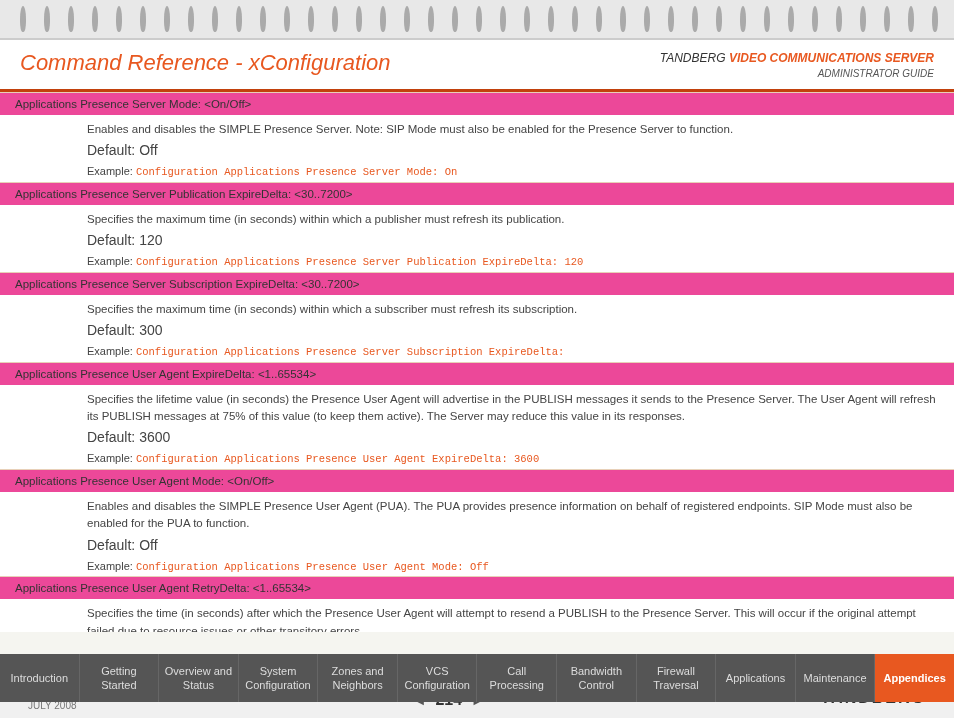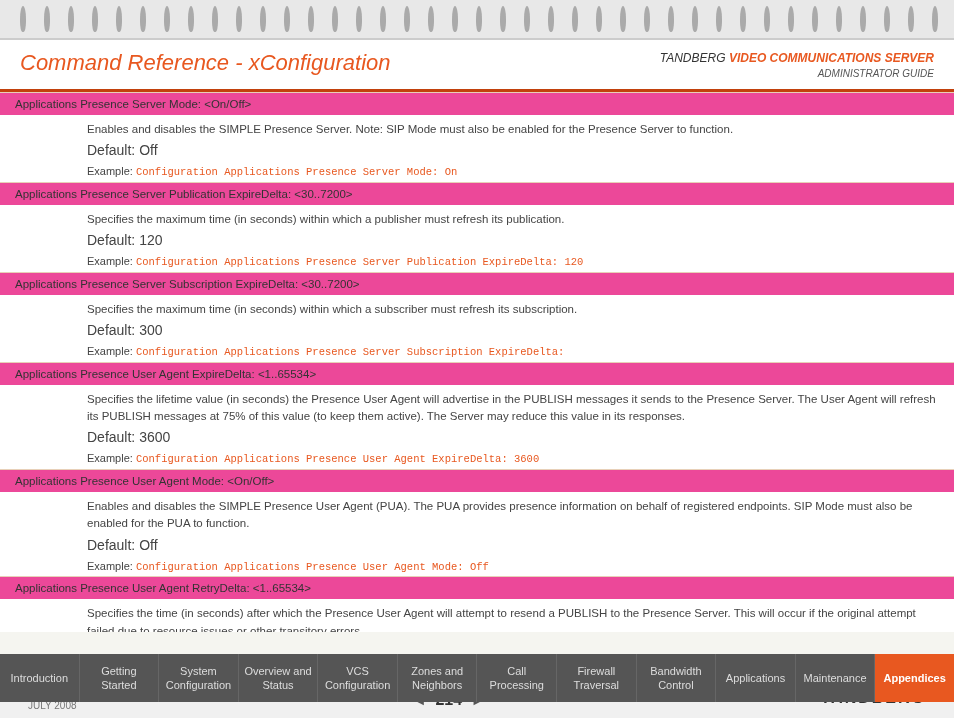--- a/index.html
+++ b/index.html
@@ -278,31 +278,31 @@
     <span>214</span>
     <span class="arrow">►</span>
   </div>
   <div class="footer-right">TANDBERG</div>
 </div>
 
 <div class="bottom-nav" id="nav-tabs-container" style="position: absolute; bottom: 16px; height: 48px;">
   <div class="nav-tabs" id="nav-tabs">
       <div class="nav-tab">Introduction</div>
       <div class="nav-tab">Getting Started</div>
-      <div class="nav-tab">System
-Configuration</div>
       <div class="nav-tab">Overview and
 Status</div>
-      <div class="nav-tab">VCS
+      <div class="nav-tab">System
 Configuration</div>
       <div class="nav-tab">Zones and
 Neighbors</div>
+      <div class="nav-tab">VCS
+Configuration</div>
       <div class="nav-tab">Call
 Processing</div>
+      <div class="nav-tab">Bandwidth
+Control</div>
       <div class="nav-tab">Firewall
 Traversal</div>
-      <div class="nav-tab">Bandwidth
-Control</div>
       <div class="nav-tab">Applications</div>
       <div class="nav-tab">Maintenance</div>
       <div class="nav-tab active">Appendices</div>
     </div>
 </div>
 
 </body></html>

